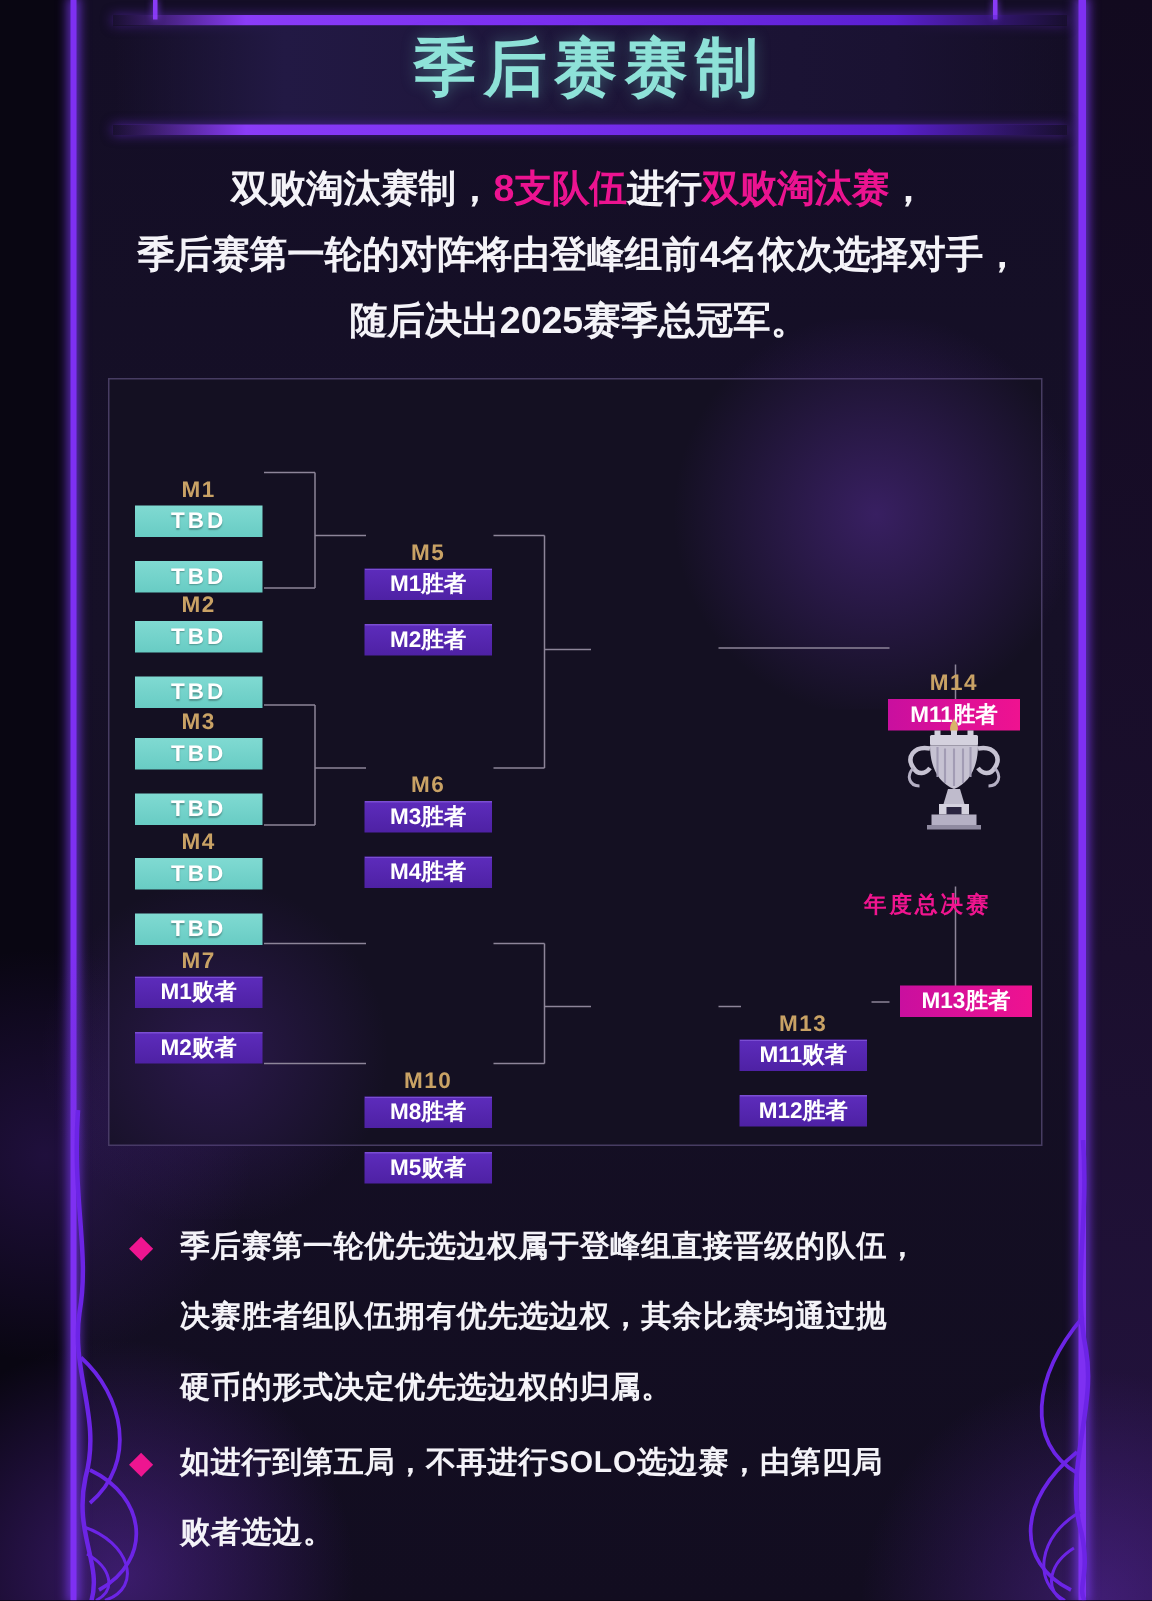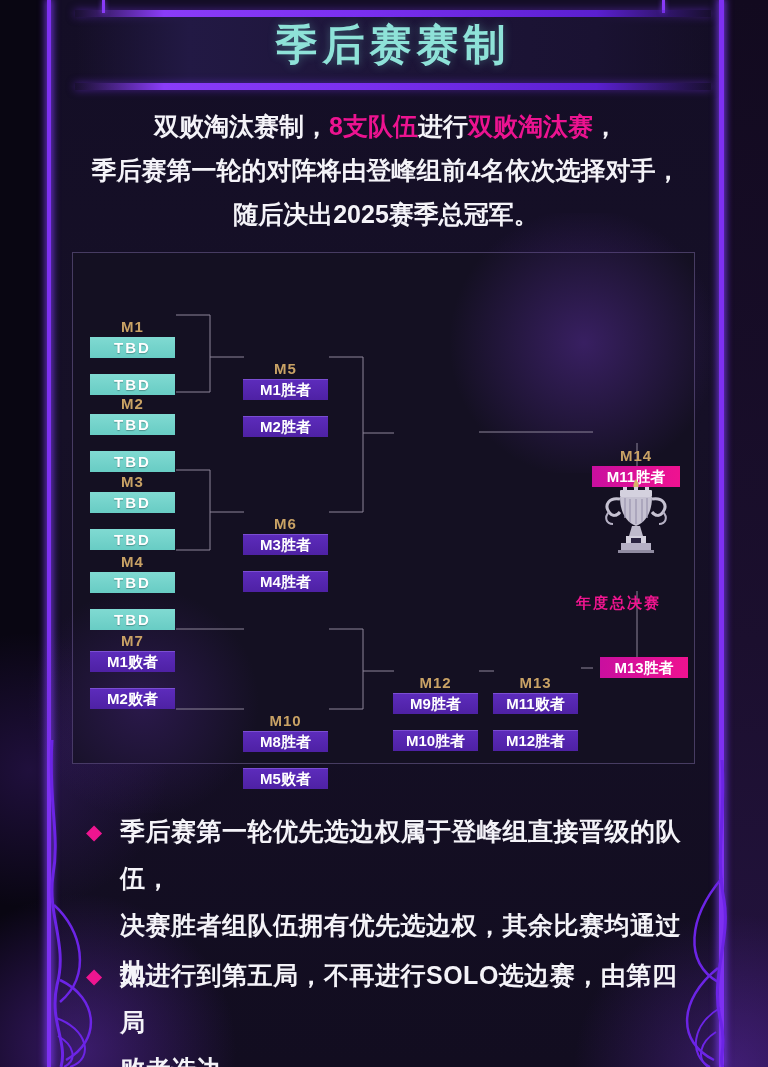--- a/index.html
+++ b/index.html
@@ -51,21 +51,21 @@
   .slot.teal{background:linear-gradient(180deg,#80dad2,#68ccc4);letter-spacing:2px;text-shadow:0 1px 1px rgba(20,40,40,.35);}
   .slot.purple{background:linear-gradient(180deg,#5d2cbc,#4e21a4);box-shadow:inset 0 1px 0 rgba(160,120,240,.45);}
   .slot.pink{background:linear-gradient(90deg,#c90f9f,#ef1290);}
   .match.wide{width:88px;}
   .final-label{position:absolute;left:576px;top:555px;width:120px;text-align:left;
      color:#f0158f;font-size:15px;letter-spacing:2px;margin-top:39px;}
   .trophy{position:absolute;left:598px;top:478px;}
   
   .note{position:absolute;left:86px;width:610px;display:flex;align-items:flex-start;}
   .note .diamond{width:34px;color:#ee1590;font-size:21px;line-height:47px;flex:none;}
-  .note .ntext{color:#f4f3f8;font-size:25px;line-height:47px;letter-spacing:.5px;}
+  .note .ntext{color:#f4f3f8;font-size:20px;line-height:47px;letter-spacing:.5px;}
   
   .vines{position:absolute;pointer-events:none;}
   .vines path{stroke:#6c24e6;fill:none;}
 </style>
 </head>
 <body>
 
 <div id="page">
 
   <div class="strip-left"></div>
@@ -160,25 +160,20 @@
   <div class="match" style="left:90px;top:588px">
     <div class="mlabel">M7</div>
     <div class="slot purple">M1败者</div>
     <div class="slot purple">M2败者</div>
   </div>
   <div class="match" style="left:243px;top:668px">
     <div class="mlabel">M10</div>
     <div class="slot purple">M8胜者</div>
     <div class="slot purple">M5败者</div>
   </div>
-  <div class="match" style="left:393px;top:630px">
-    <div class="mlabel">M12</div>
-    <div class="slot purple">M9胜者</div>
-    <div class="slot purple">M10胜者</div>
-  </div>
   <div class="match" style="left:493px;top:630px">
     <div class="mlabel">M13</div>
     <div class="slot purple">M11败者</div>
     <div class="slot purple">M12胜者</div>
   </div>
   <div class="match wide" style="left:600px;top:657px">
     <div class="slot pink">M13胜者</div>
   </div>
 
   <svg class="trophy" width="76" height="90" viewBox="0 0 76 90">
@@ -199,20 +194,21 @@
     <rect x="23" y="65" width="30" height="7" fill="#b5b0c4"></rect>
     <rect x="20" y="72" width="36" height="3" fill="#8f8aa0"></rect>
   </svg>
   <div class="final-label">年度总决赛</div>
 
   <div class="note" style="top:808px">
     <div class="diamond">◆</div>
     <div class="ntext">
       <div>季后赛第一轮优先选边权属于登峰组直接晋级的队伍，</div>
       <div>决赛胜者组队伍拥有优先选边权，其余比赛均通过抛</div>
+      <div>硬币的形式决定优先选边权的归属。</div>
     </div>
   </div>
   <div class="note" style="top:952px">
     <div class="diamond">◆</div>
     <div class="ntext">
       <div>如进行到第五局，不再进行SOLO选边赛，由第四局</div>
       <div>败者选边。</div>
     </div>
   </div>
 

